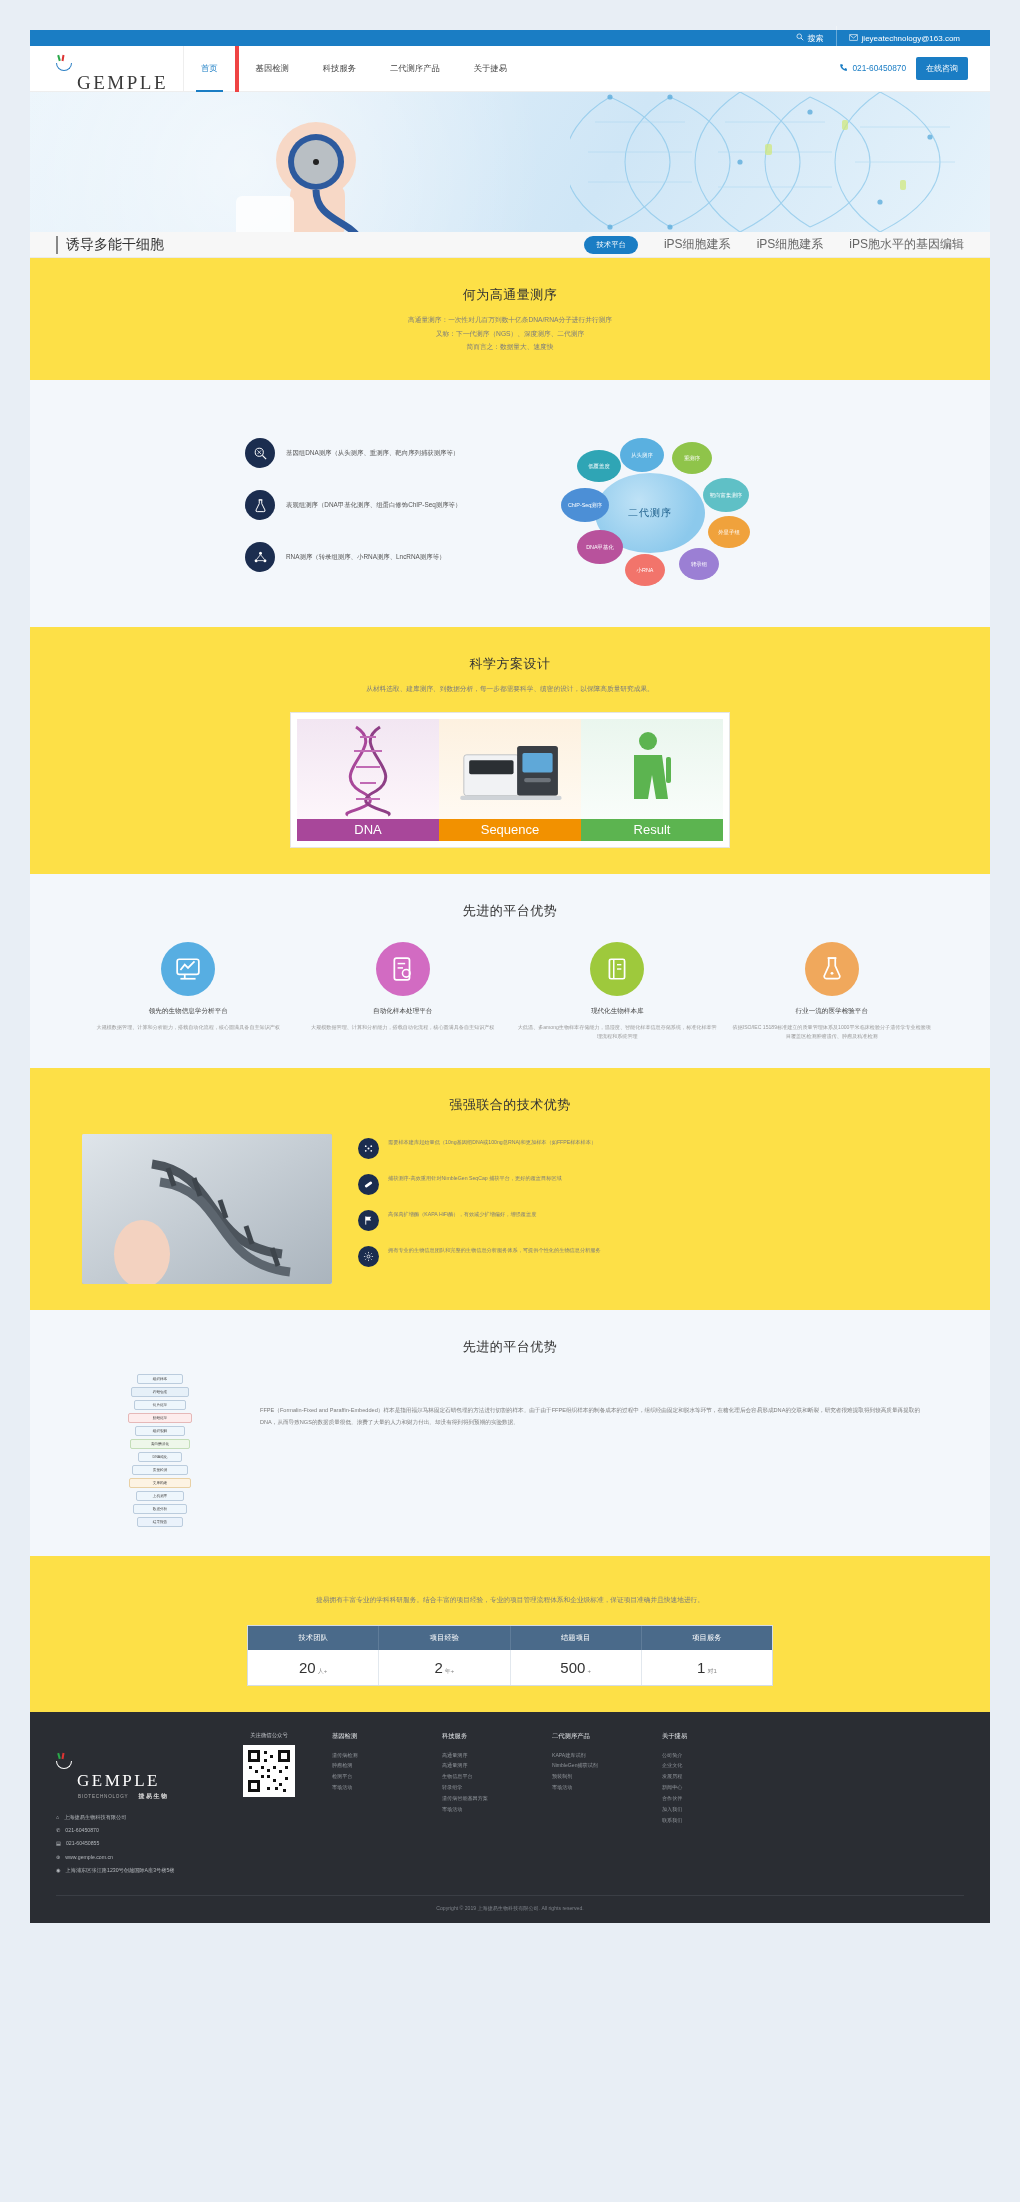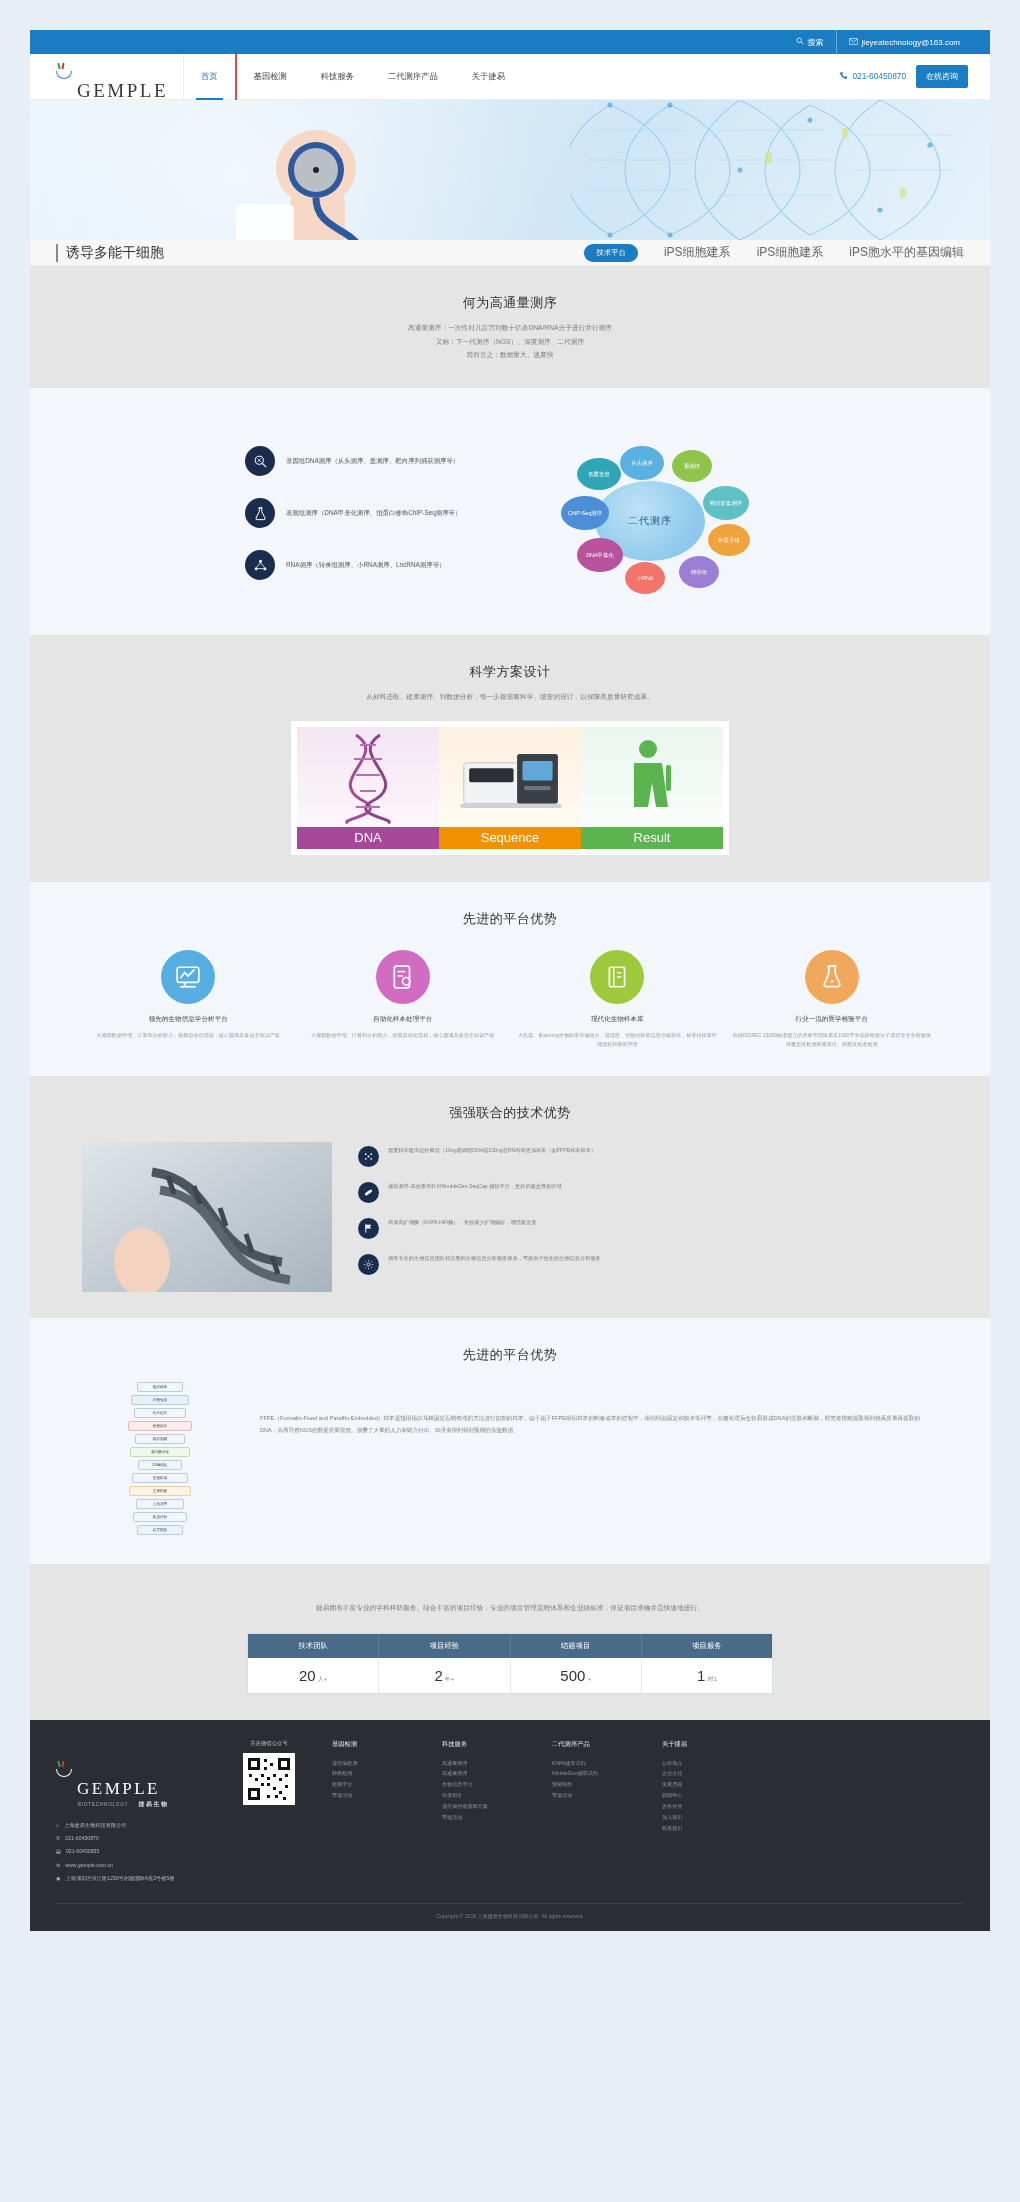--- a/index.html
+++ b/index.html
@@ -6,40 +6,40 @@
   html,body { background:#e8eef5; }
   body {
     font-family: "Liberation Sans", "DejaVu Sans", sans-serif;
     width:1020px; height:2202px; position:relative;
     -webkit-font-smoothing:antialiased;
   }
   .page { width:1020px; min-height:2202px; background:#e8eef5; padding:30px 0 0 0; }
   .shell { width:960px; margin:0 auto; background:#fff; }
 
   
-  .topbar { height:24px; background:#1a7dc4; display:flex; align-items:center; justify-content:flex-end; padding-right:18px; }
+  .topbar { height:16px; background:#1a7dc4; display:flex; align-items:center; justify-content:flex-end; padding-right:18px; }
   .topbar .seg { display:flex; align-items:center; gap:4px; color:#fff; font-size:8px; padding:0 12px; height:24px; }
   .topbar .seg + .seg { border-left:1px solid rgba(255,255,255,.35); }
   .ico { display:inline-block; line-height:1; }
 
   
   .nav { height:46px; display:flex; align-items:center; background:#fff; border-bottom:1px solid #eee; }
   .logo { width:145px; padding-left:26px; display:flex; flex-direction:column; justify-content:center; height:46px;}
   .logo-row { display:flex; align-items:center; gap:4px; }
   .logo-mark { width:17px; height:17px; position:relative; }
   .logo-mark .smile { position:absolute; left:0; bottom:1px; width:16px; height:8px; border:1.4px solid #2b7fc4; border-top:none; border-radius:0 0 10px 10px; }
   .logo-mark .t1 { position:absolute; left:2px; top:0; width:2px; height:6px; background:#2aa84a; transform:rotate(-16deg); }
   .logo-mark .t2 { position:absolute; left:6px; top:0; width:2px; height:6px; background:#d33; transform:rotate(10deg); }
   .logo-word { font-size:19px; letter-spacing:2.5px; color:#3a3a3a; font-family:"Liberation Serif", serif;margin-top:39px; }
   .logo-sub { font-size:4.6px; letter-spacing:.8px; color:#777; padding-left:22px; margin-top:1px; }
   .logo-sub b { color:#333; font-size:6px; letter-spacing:1.5px; margin-left:10px; }
 
   .navlist { display:flex; align-items:stretch; height:46px; margin-left:8px; }
   .navitem { display:flex; align-items:center; padding:0 17px; font-size:8.3px; color:#444; height:46px; position:relative; }
-  .navitem.active { color:#1a7dc4; border-left:1px solid #eee; border-right:2px solid #ef4444; }
+  .navitem.active { color:#1a7dc4; border-left:1px solid #eee; border-right:4px solid #ef4444; }
   .navitem.active::after { content:""; position:absolute; left:12px; right:12px; bottom:0; height:2px; background:#1a7dc4; }
   .navright { margin-left:auto; display:flex; align-items:center; gap:10px; padding-right:22px; }
   .phone { display:flex; align-items:center; gap:4px; color:#1a7dc4; font-size:8.3px; }
   .btn-consult { background:#1a7dc4; color:#fff; font-size:8px; padding:6px 10px; border-radius:2px; }
 
   
   .hero { height:140px; position:relative; overflow:hidden;
     background:
       radial-gradient(circle at 22% 55%, rgba(255,255,255,.55), rgba(255,255,255,0) 40%),
       linear-gradient(120deg,#eaf4fb 0%,#dcecf8 35%,#cfe6f6 60%,#e7f3fb 100%);
@@ -49,21 +49,21 @@
 
   
   .tabbar { height:26px; background:#f7f7f7; border-bottom:1px solid #eaeaea; display:flex; align-items:center; padding:0 26px; }
   .tabtitle { font-size:14px; color:#333; border-left:2px solid #888; padding-left:8px; }
   .tabs { margin-left:auto; display:flex; align-items:center; gap:26px; }
   .tab { font-size:12px; color:#666; }
   .tab.active { background:#1a7dc4; color:#fff; border-radius:11px; padding:4px 12px; font-size:7.4px; }
 
   
   .sec { padding:28px 0 26px; }
-  .sec.white { background:#e5e5e5; }
+  .sec.white { background:#fde047; }
   .sec.grey { background:#f3f7fb; }
   .sec h2 { text-align:center; font-size:13px; font-weight:normal; color:#333; letter-spacing:.5px; }
   .sec .lead { text-align:center; font-size:6.7px; color:#7c7c7c; line-height:2.05; margin-top:9px; }
 
   
   .appwrap { display:flex; justify-content:center; gap:30px; margin-top:18px; padding:0 60px; }
   .applist { width:250px; padding-top:12px; }
   .approw { display:flex; align-items:center; gap:11px; margin-bottom:22px; }
   .circ { width:30px; height:30px; border-radius:50%; background:#1b2d4f; display:flex; align-items:center; justify-content:center; flex:none; }
   .circ svg { width:15px; height:15px; }

